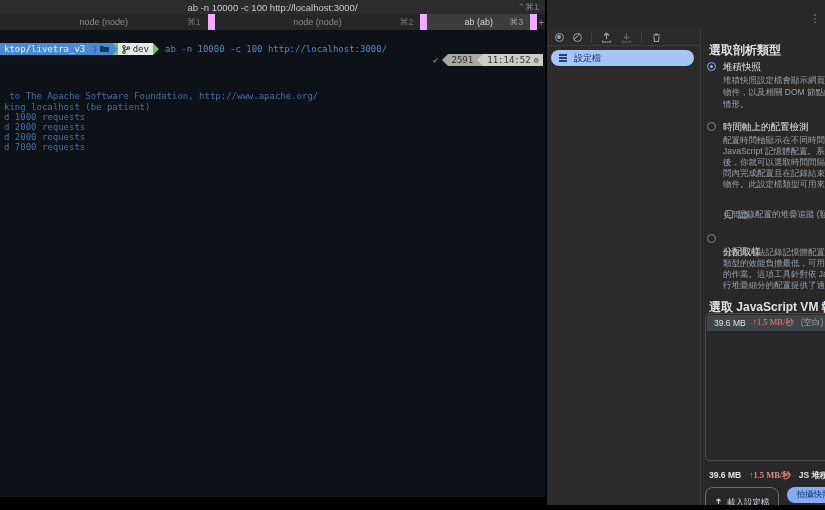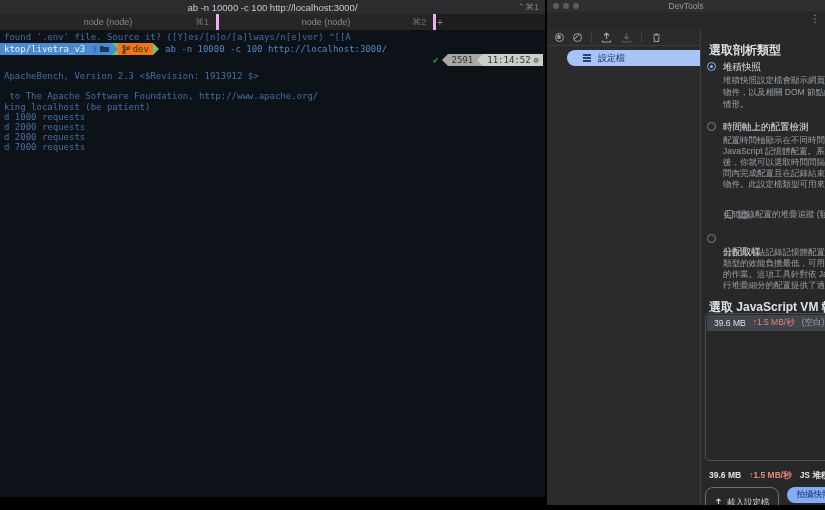--- a/index.html
+++ b/index.html
@@ -4,34 +4,34 @@
 <style>
   html,body{margin:0;padding:0;}
   body{width:825px;height:510px;background:#000;position:relative;overflow:hidden;
        font-family:"Liberation Sans",sans-serif;-webkit-font-smoothing:antialiased;}
   
   .term{position:absolute;left:0;top:0;width:545px;height:497px;background:#0d1118;overflow:hidden;}
   .term-titlebar{position:absolute;left:0;top:0;width:100%;height:14px;background:#2c2c2e;
       display:flex;align-items:center;justify-content:center;font-size:9.5px;color:#c9c9c9;}
   .term-title-shortcut{position:absolute;right:6px;top:2px;font-size:9px;color:#7e7e7e;}
   .term-tabbar{position:absolute;left:0;top:14px;width:100%;height:16px;background:#1e1e1e;display:flex;}
-  .term-tab{position:relative;height:16px;background:#262626;border-right:3px solid #f0abfc;
+  .term-tab{position:relative;height:16px;background:#262626;border-right:7px solid #f0abfc;
       display:flex;align-items:center;justify-content:center;font-size:9px;color:#8a8a8a;}
   .term-tab .shortcut{position:absolute;right:7px;color:#6f6f6f;}
   .term-tab.active{background:#3d3d3d;color:#d2d2d2;}
   .term-tab.active .shortcut{color:#9a9a9a;}
   .newtab{width:8px;height:16px;display:flex;align-items:center;justify-content:center;
       color:#8a8a8a;font-size:10px;}
   .term-line{position:absolute;left:4px;font:9px "DejaVu Sans Mono",monospace;color:#436fa3;white-space:pre;}
   .prompt-row{position:absolute;left:0;top:43px;height:12px;display:flex;align-items:stretch;
       font:9px "DejaVu Sans Mono",monospace;}
   .seg{display:flex;align-items:center;padding:0 4px;}
   .seg-blue{background:#4a8ad0;color:#eaf2fb;}
   .seg-blue2{background:#4a8ad0;color:#16395f;padding:0 3px;}
-  .seg-green{background:#f97316;color:#0c3a14;}
+  .seg-green{background:#e5e5e5;color:#0c3a14;}
   .pl-arrow{width:6px;height:12px;position:relative;}
   .pl-tri{position:absolute;left:0;top:0;width:0;height:0;
       border-top:6px solid transparent;border-bottom:6px solid transparent;}
   .cmd-text{display:flex;align-items:center;margin-left:6px;color:#5287c5;white-space:pre;}
   .rprompt{position:absolute;top:54px;right:2px;height:12px;display:flex;align-items:stretch;
       font:9px "DejaVu Sans Mono",monospace;}
   .r-check{display:flex;align-items:center;color:#35b14a;margin-right:3px;}
   .rseg1{background:#a8a8a2;color:#33332f;}
   .rseg2{background:#cbcec7;color:#33332f;}
   .mini-arrow{display:inline-block;margin-right:3px;}
@@ -51,40 +51,40 @@
   .dt-main{position:absolute;left:0;top:29px;width:100%;bottom:0;}
   .dt-sidebar{position:absolute;left:0;top:0;width:153px;bottom:0;background:#2b2b2b;}
   .dt-toolbar{position:absolute;left:0;top:0;width:100%;height:17px;border-bottom:1px solid #3c3c3c;
       display:flex;align-items:center;gap:9px;padding-left:8px;box-sizing:border-box;}
   .tb-sep{width:1px;height:11px;background:#3f3f3f;}
   .icon-record{width:9px;height:9px;border:1.5px solid #9aa0a6;border-radius:50%;position:relative;box-sizing:border-box;}
   .icon-record::after{content:"";position:absolute;left:1px;top:1px;width:4px;height:4px;border-radius:50%;background:#9aa0a6;}
   .icon-clear{width:9px;height:9px;border:1.5px solid #9aa0a6;border-radius:50%;position:relative;box-sizing:border-box;}
   .icon-clear::after{content:"";position:absolute;left:-1px;top:2.6px;width:8px;height:1.4px;background:#9aa0a6;transform:rotate(-45deg);}
   .dim{opacity:.45;}
-  .pill{position:absolute;left:20px;top:21px;width:143px;height:16px;background:#a5c5f8;border-radius:8px;
-      display:flex;align-items:center;gap:7px;padding-left:16px;box-sizing:border-box;
+  .pill{position:absolute;left:4px;top:21px;width:143px;height:16px;background:#a5c5f8;border-radius:8px;
+      display:flex;align-items:center;gap:7px;padding-left:8px;box-sizing:border-box;
       font-size:9px;color:#0e2f66;}
   .pill-icon{display:flex;flex-direction:column;gap:1.5px;}
   .pill-icon i{display:block;width:8px;height:1.5px;background:#23447e;}
   .dt-panel{position:absolute;left:153px;top:0;right:0;bottom:0;border-left:1px solid #3c3c3c;
       background:#282828;overflow:hidden;}
   .p-head{position:absolute;left:8px;font-size:12px;font-weight:bold;color:#dde1e6;white-space:nowrap;}
   .radio{position:absolute;left:6px;width:9px;height:9px;border-radius:50%;box-sizing:border-box;border:1.5px solid #80868b;}
   .radio.sel{border-color:#8ab4f8;}
   .radio.sel::after{content:"";position:absolute;left:1.5px;top:1.5px;width:3px;height:3px;border-radius:50%;background:#8ab4f8;}
   .opt-label{position:absolute;left:22px;font-size:9.5px;color:#dde1e6;white-space:nowrap;}
   .desc{position:absolute;left:22px;font-size:8.5px;line-height:11.5px;color:#9aa0a6;white-space:nowrap;}
   .checkbox{position:absolute;left:24px;width:8px;height:8px;border:1px solid #85898d;border-radius:1px;box-sizing:border-box;}
   .chk-label{position:absolute;left:37px;font-size:8.5px;color:#9aa0a6;white-space:nowrap;}
   .vm-frame{position:absolute;left:4px;top:284px;width:132px;height:146px;border:1px solid #4d4d4d;border-radius:4px;}
   .vm-row{position:absolute;left:1px;top:1px;right:1px;height:16px;background:#40444b;border-radius:3px 3px 0 0;
       display:flex;align-items:center;gap:7px;padding-left:7px;font-size:8.5px;white-space:nowrap;}
   .white{color:#dde1e6;}
-  .red{color:#e3867d;}
+  .red{color:#e3867d;font-family:Liberation Serif, serif;}
   .gray{color:#9aa0a6;}
   .statusline{position:absolute;left:8px;top:441px;display:flex;gap:8px;font-size:8.5px;font-weight:bold;white-space:nowrap;}
   .btnrow{position:absolute;left:4px;top:458px;display:flex;gap:8px;}
   .btn-load{height:32px;border:1px solid #6b6f76;border-radius:8px;background:transparent;
       display:flex;align-items:center;gap:4px;padding:0 8px;font-size:8.5px;color:#cdd6e0;white-space:nowrap;}
   .btn-snap{height:16px;border:none;border-radius:8px;background:#85acf4;
       display:flex;align-items:center;padding:0 10px;font-size:8.5px;color:#0a2e6e;white-space:nowrap;}
   svg{display:block;}
 </style>
 </head>
@@ -98,24 +98,27 @@
 
   <div class="term-tabbar">
     <div class="term-tab" style="width:216px;">
       <span>node (node)</span>
       <span class="shortcut">⌘1</span>
     </div>
     <div class="term-tab" style="width:214px;">
       <span>node (node)</span>
       <span class="shortcut">⌘2</span>
     </div>
+    <div class="term-tab active" style="width:107px;">
+      <span>ab (ab)</span>
+      <span class="shortcut">⌘3</span>
+    </div>
     <div class="newtab">+</div>
   </div>
 
-  <div class="term-line" style="top:32px;">found '.env' file. Source it? ([Y]es/[n]o/[a]lways/n[e]ver) ^[[A</div>
 
   <div class="prompt-row">
     <span class="seg seg-blue">
       <span>ktop/livetra_v3</span>
     </span>
     <span class="seg seg-blue2">
       <span class="mini-arrow" style="color:#2f6aa5;margin-right:2px;">❯</span>
       <svg width="9" height="8" viewBox="0 0 9 8">
         <path d="M0 1h3l1 1h5v5H0z" fill="#16395f"></path>
       </svg>
@@ -146,38 +149,29 @@
     <span class="seg rseg1">2591</span>
     <span class="pl-arrow" style="background:#a8a8a2;">
       <span class="pl-tri" style="border-right:6px solid #cbcec7;"></span>
     </span>
     <span class="seg rseg2">
       <span>11:14:52</span>
       <span style="margin-left:3px;">⊙</span>
     </span>
   </div>
 
-  <div class="term-line" style="top:71px;">ApacheBench, Version 2.3 &lt;$Revision: 1913912 $&gt;</div>
   <div class="term-line" style="top:91px;"> to The Apache Software Foundation, http://www.apache.org/</div>
   <div class="term-line" style="top:102px;">king localhost (be patient)</div>
   <div class="term-line" style="top:112px;">d 1000 requests</div>
   <div class="term-line" style="top:122px;">d 2000 requests</div>
   <div class="term-line" style="top:132px;">d 2000 requests</div>
   <div class="term-line" style="top:142px;">d 7000 requests</div>
 </div>
 
 <div class="dt">
-  <div class="dt-titlebar">
-    <span class="lights">
-      <span class="light"></span>
-      <span class="light"></span>
-      <span class="light"></span>
-    </span>
-    <span>DevTools</span>
-  </div>
 
   <div class="kebab">⋮</div>
 
   <div class="dt-main">
 
     <div class="dt-sidebar">
       <div class="dt-toolbar">
         <span class="icon-record"></span>
         <span class="icon-clear"></span>
         <span class="tb-sep"></span>

